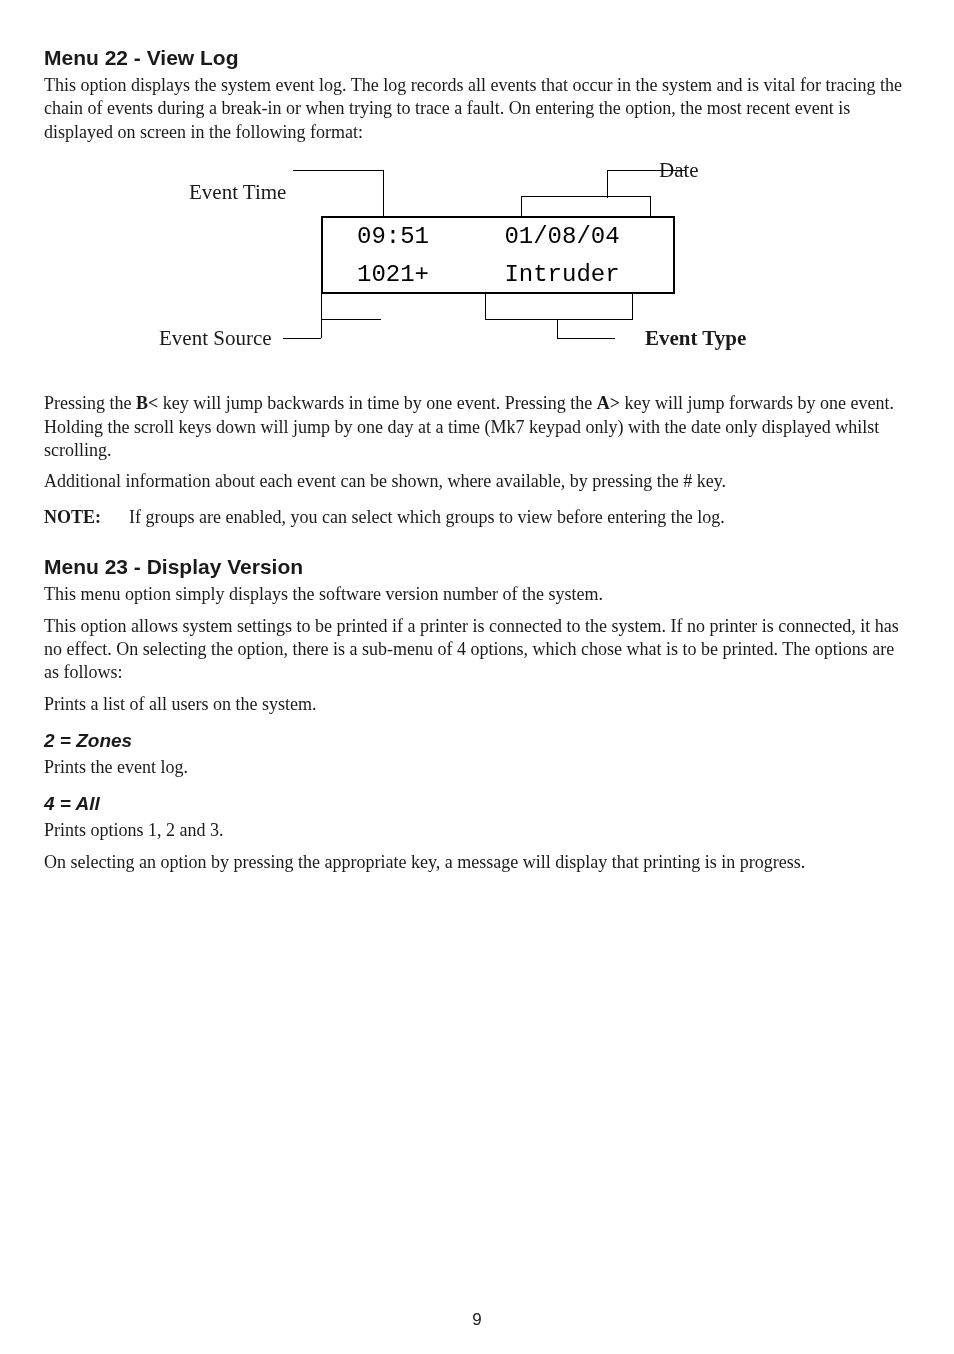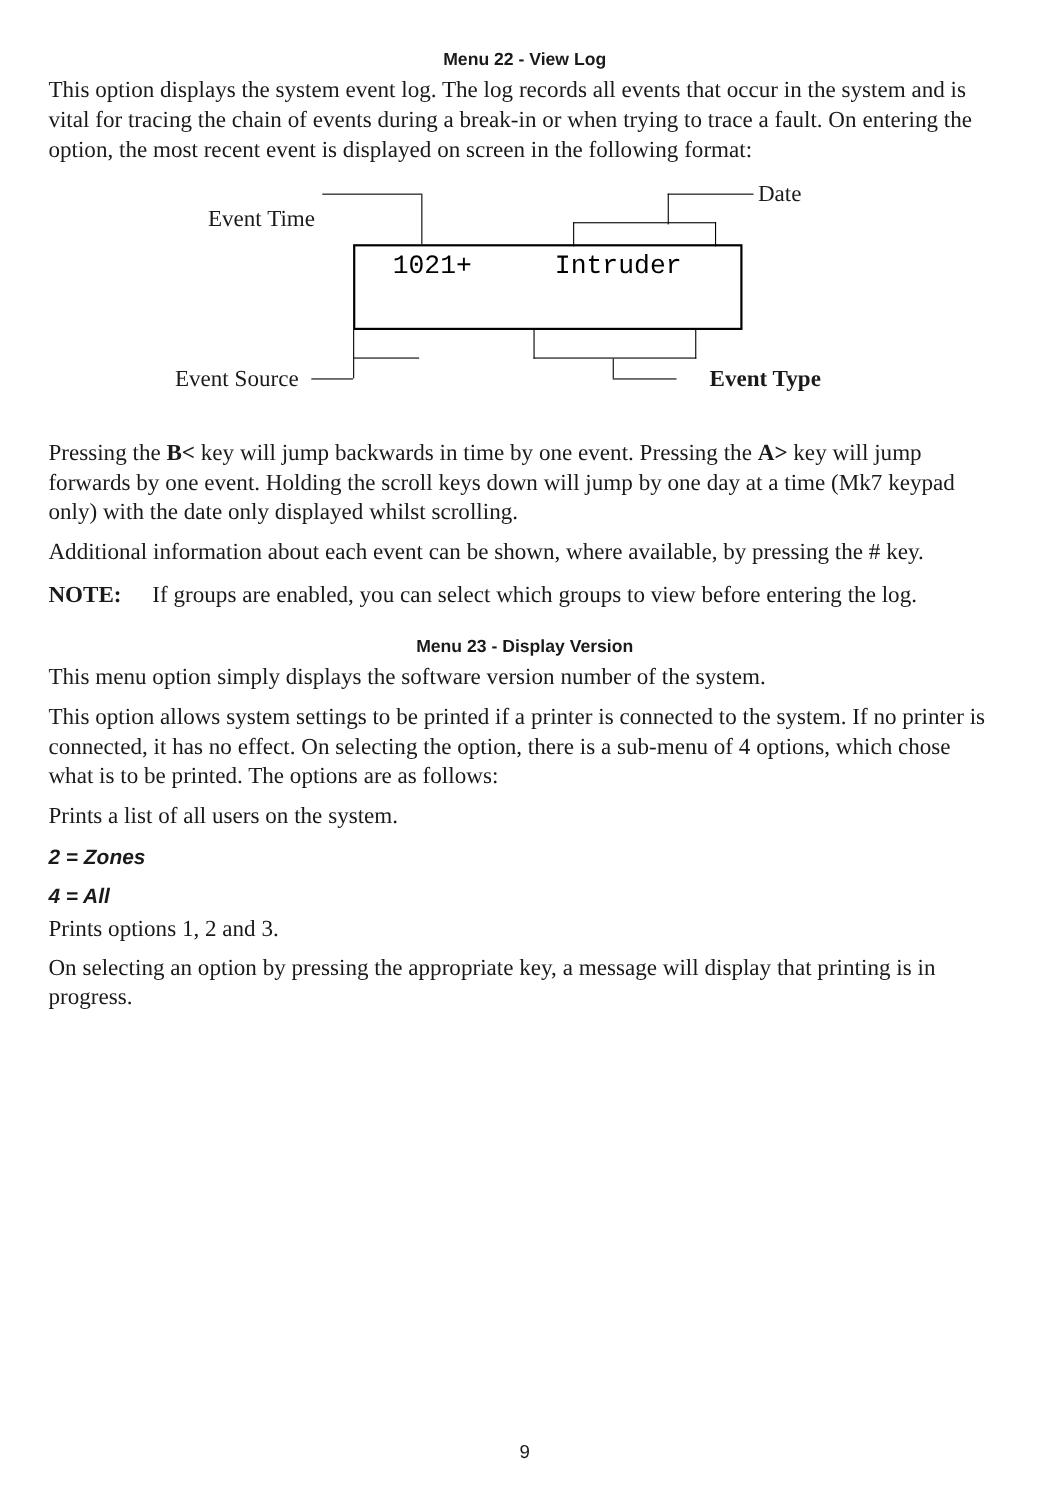--- a/index.html
+++ b/index.html
@@ -12,33 +12,32 @@
   .page {
     width: 954px;
     min-height: 1354px;
     box-sizing: border-box;
     padding: 38px 44px 40px 44px;
     position: relative;
   }
   .heading {
     font-family: Arial, Helvetica, sans-serif;
     font-weight: bold;
-    font-size: 16px;
+    font-size: 21px;
     margin: 8px 0 4px 0;
-    text-align: center;
   }
   .subheading {
     font-family: Arial, Helvetica, sans-serif;
     font-weight: bold;
     font-style: italic;
     font-size: 19px;
     margin: 14px 0 2px 0;
   }
   .body {
-    font-size: 21px;
+    font-size: 18px;
     line-height: 1.3;
     margin: 4px 0 8px 0;
   }
   .note-row {
     display: flex;
     gap: 28px;
     align-items: baseline;
     margin: 6px 0 18px 0;
   }
   .note-label {
@@ -92,33 +91,37 @@
 </head>
 <body>
 
 <div class="page">
 
   <div class="heading">Menu 22 - View Log</div>
   <p class="body">This option displays the system event log. The log records all events that occur in the system and is vital for tracing the chain of events during a break-in or when trying to trace a fault. On entering the option, the most recent event is displayed on screen in the following format:</p>
 
   <div class="diag">
     <span class="diag-label" style="left:72px; top:0;margin-top:22px;">Event Time</span>
-    <span class="diag-label" style="left:572px; top:0;">Date</span>
+    <span class="diag-label" style="left:542px; top:0;">Date</span>
     <span class="diag-label" style="left:42px; top:168px;">Event Source</span>
     <span class="diag-label" style="left:528px; top:168px;font-weight:bold;">Event Type</span>
 
     <div class="hline" style="left:176px; top:12px; width:90px;"></div>
     <div class="vline" style="left:266px; top:12px; height:46px;"></div>
 
     <div class="hline" style="left:490px; top:12px; width:78px;"></div>
     <div class="vline" style="left:490px; top:12px; height:28px;"></div>
 
     <div class="diag-box" style="left:404px; top:38px; width:130px; height:22px; border-bottom:none;"></div>
 
     <div class="diag-display">
+      <div class="display-row">
+        <span class="display-cell-l">09:51</span>
+        <span class="display-cell-r">01/08/04</span>
+      </div>
       <div class="display-row">
         <span class="display-cell-l">1021+</span>
         <span class="display-cell-r">Intruder</span>
       </div>
     </div>
 
     <div class="diag-box" style="left:204px; top:136px; width:60px; height:26px; border-top:none; border-right:none;"></div>
     <div class="hline" style="left:166px; top:180px; width:38px;"></div>
     <div class="vline" style="left:204px; top:162px; height:18px;"></div>
 
@@ -140,20 +143,21 @@
 
   <div class="heading">Menu 23 - Display Version</div>
   <p class="body">This menu option simply displays the software version number of the system.</p>
 
   <p class="body">This option allows system settings to be printed if a printer is connected to the system. If no printer is connected, it has no effect. On selecting the option, there is a sub-menu of 4 options, which chose what is to be printed. The options are as follows:</p>
 
   <p class="body">Prints a list of all users on the system.</p>
 
   <div class="subheading">2 = Zones</div>
 
+  <p class="body">Prints the event log.</p>
 
   <div class="subheading">4 = All</div>
   <p class="body">Prints options 1, 2 and 3.</p>
 
   <p class="body">On selecting an option by pressing the appropriate key, a message will display that printing is in progress.</p>
 
   <div class="pagenum">9</div>
 </div>
 
 </body></html>

